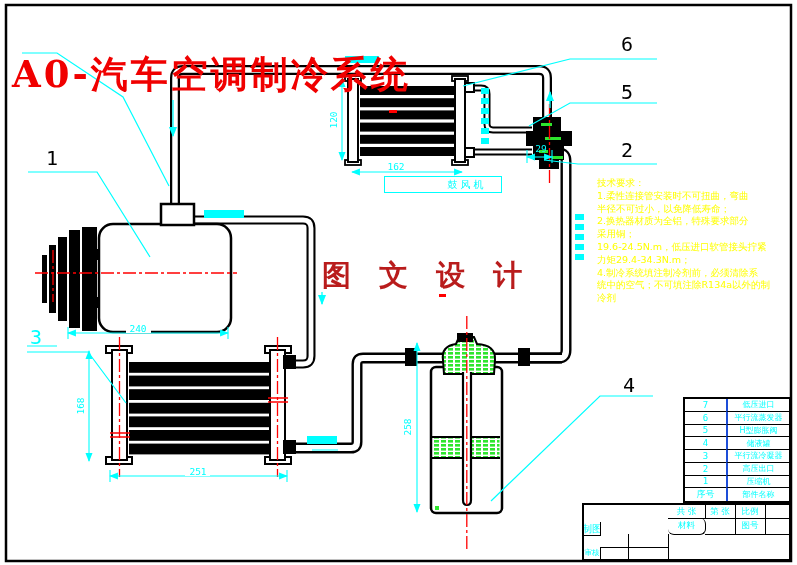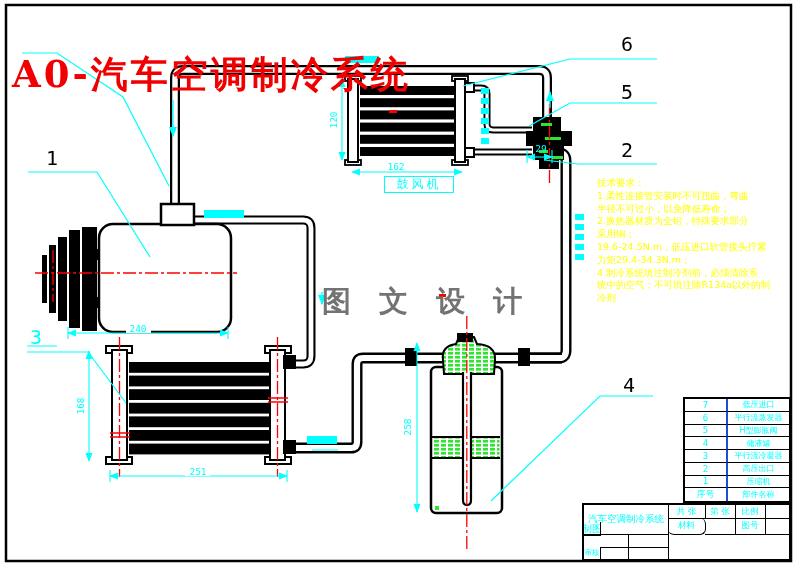--- a/index.html
+++ b/index.html
@@ -1,28 +1,28 @@
 <!DOCTYPE html>
 <html><head>
 <meta charset="utf-8">
 <style>
   html,body{margin:0;padding:0;background:#888;}
   .page{position:relative;width:797px;height:565px;background:#ffffff;overflow:hidden;
         font-family:"DejaVu Sans",sans-serif;}
   .abs{position:absolute;}
   .title{left:12px;top:6px;font-size:37px;font-weight:bold;color:#f00000;
          letter-spacing:3px;font-family:"DejaVu Serif",serif;white-space:nowrap;margin-top:44px;}
-  .watermark{left:322px;top:256px;font-size:29px;color:#737373;font-weight:bold;
-             font-family:"DejaVu Serif",serif;letter-spacing:9px;white-space:nowrap;margin-top:26px;}
+  .watermark{left:322px;top:256px;font-size:29px;color:#b91c1c;font-weight:bold;
+             font-family:"DejaVu Serif",serif;letter-spacing:9px;white-space:nowrap;}
   .notes{left:597px;top:177px;width:198px;color:#ffff00;font-size:9.5px;
          line-height:12.8px;font-weight:normal;}
   .notes div{white-space:nowrap;}
   .blower{left:384px;top:176px;width:68px;height:15px;border:1px solid #00ffff;
-          color:#00ffff;font-size:12px;display:flex;align-items:center;justify-content:center;
-          letter-spacing:3px;}
+          color:#00ffff;font-size:10px;display:flex;align-items:center;justify-content:center;
+          letter-spacing:3px;padding-left:48px;}
   
   .ptable{left:683px;top:397px;width:108px;height:106px;border:2px solid #000;
           box-sizing:border-box;display:grid;grid-template-columns:41px 1fr;
           grid-auto-rows:12.75px;background:#fff;}
   .ptable .c{border-bottom:1px solid #000;display:flex;align-items:center;justify-content:center;
              color:#00ffff;font-size:8px;overflow:hidden;white-space:nowrap;}
   .ptable .num{font-family:"DejaVu Sans Mono",monospace;font-size:9px;}
   .ptable .nm{border-left:2px solid #1d4ed8;}
   .ptable .last{border-bottom:none;}
   
@@ -264,21 +264,20 @@
   <div class="c nm">平行流冷凝器</div>
   <div class="c num">2</div>
   <div class="c nm">高压出口</div>
   <div class="c num">1</div>
   <div class="c nm">压缩机</div>
   <div class="c num last">序号</div>
   <div class="c nm last">部件名称</div>
 </div>
 
 <div class="abs tblock">
-  <div class="tb-cell" style="left:0;top:0;width:84px;height:29px;font-size:9.5px;">汽车空调制冷系统</div>
   <div class="tb-cell" style="left:84px;top:0;width:37px;height:13px;">共 张</div>
   <div class="tb-cell" style="left:121px;top:0;width:30px;height:13px;">第 张</div>
   <div class="tb-cell" style="left:151px;top:0;width:30px;height:13px;">比例</div>
   <div class="tb-cell nr" style="left:181px;top:0;width:24px;height:13px;"></div>
   <div class="tb-cell" style="left:84px;top:13px;width:37px;height:16px;border-radius:6px;">材料</div>
   <div class="tb-cell" style="left:121px;top:13px;width:30px;height:16px;"></div>
   <div class="tb-cell" style="left:151px;top:13px;width:30px;height:16px;text-align:right;">图号</div>
   <div class="tb-cell nr" style="left:181px;top:13px;width:24px;height:16px;"></div>
   <div class="tb-cell" style="left:0;top:17px;width:16px;height:13px;font-size:10px;">制图</div>
   <div class="tb-cell" style="left:16px;top:29px;width:28px;height:13px;"></div>

